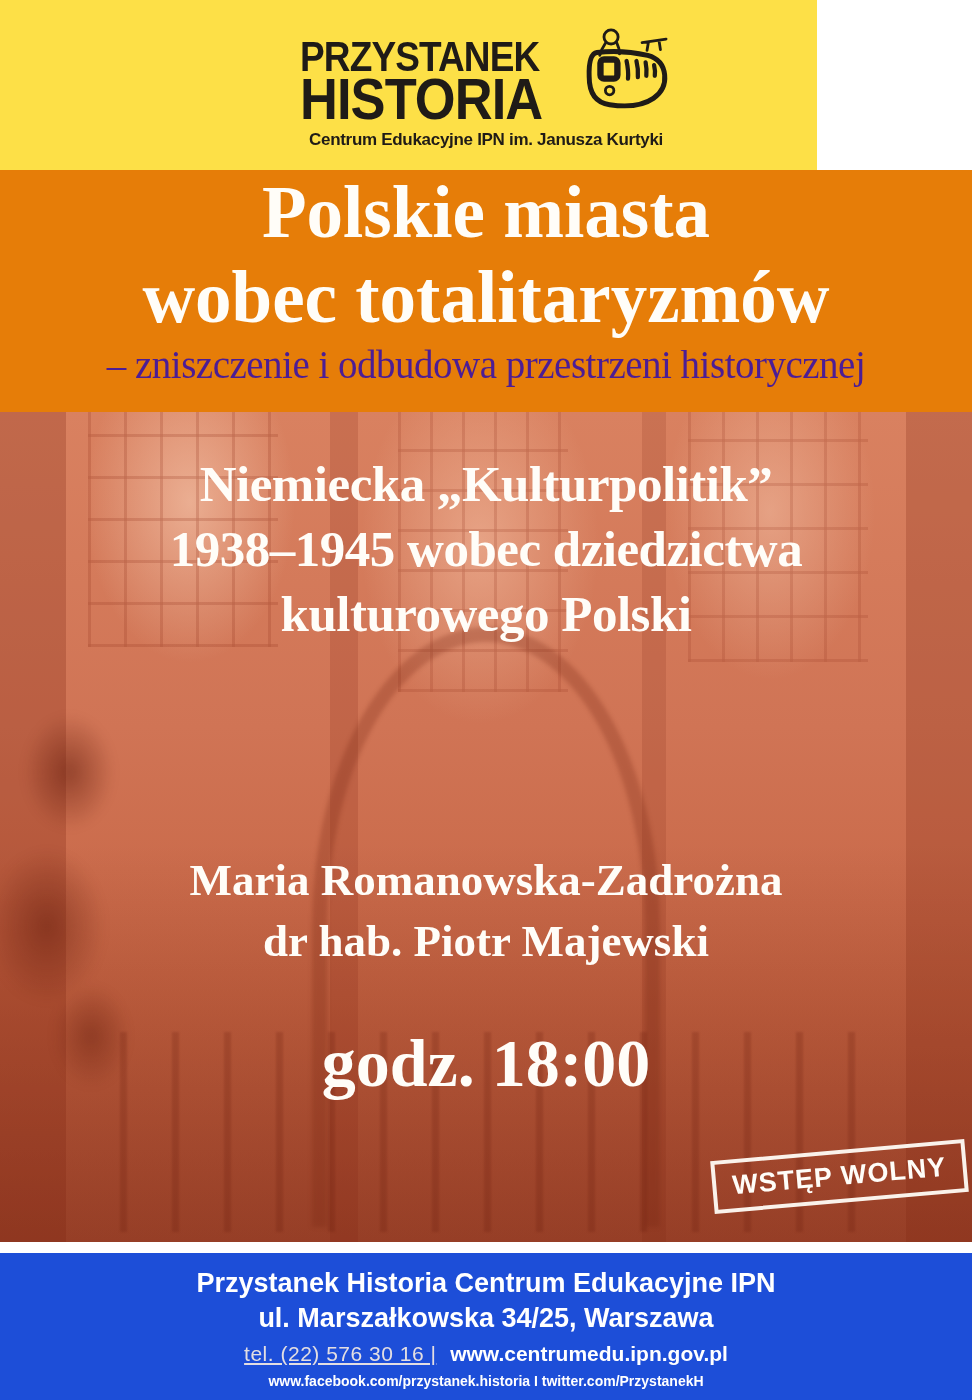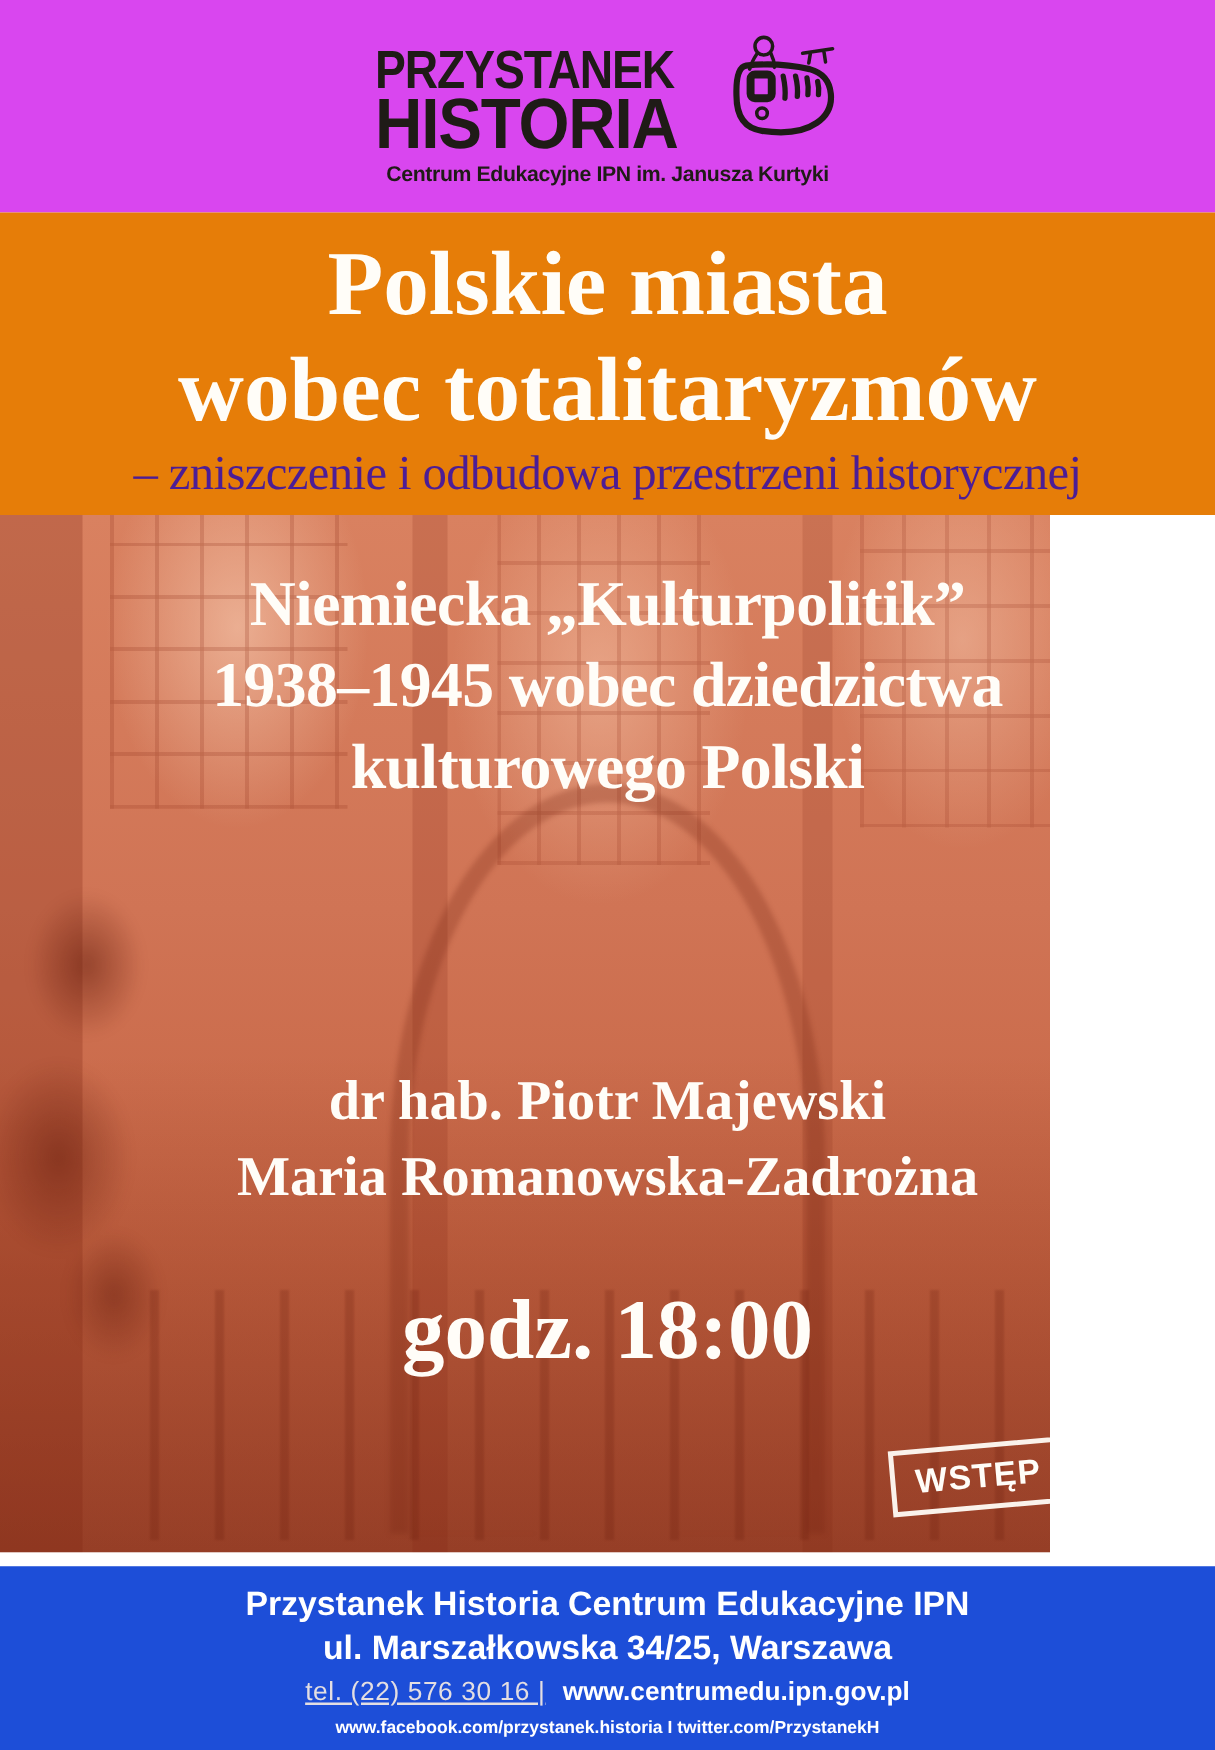--- a/index.html
+++ b/index.html
@@ -9,22 +9,22 @@
     font-family: "Liberation Sans", sans-serif;
     background: #ffffff;
   }
   .poster {
     position: relative; width: 972px; height: 1400px;
     overflow: hidden; background: #ffffff;
   }
 
   
   .logo-area {
-    position: absolute; top: 0; left: 0; width: 972px; height: 170px;
-    background: #d946ef;
+    position: absolute; top: 0; left: 0; width: 817px; height: 170px;
+    background: #fde047;
     padding-left: 14px;
   }
   .logo {
     position: absolute; left: 300px; top: 14px; width: 372px;
     text-align: center;
   }
   .logo-row { display: flex; align-items: flex-start; justify-content: center; }
   .logo-text { text-align: left; padding-top: 24px; color: #1f1b17; }
   .logo-line1 {
     font-size: 43px; font-weight: 700; letter-spacing: -1px;
@@ -42,29 +42,29 @@
   }
   .tram { margin-left: 2px; margin-top: 0; }
 
   
   .title-band {
     position: absolute; top: 170px; left: 0; width: 972px; height: 242px;
     background: #e67d08; text-align: center; color: #fffdf8;
     font-family: "Liberation Serif", serif;
   }
   .title-line { font-size: 73px; font-weight: 700; line-height: 85px; }
-  .title-line:first-child { margin-top: 14px; }
+  .title-line:first-child { }
   .title-subtitle {
     font-size: 39px; font-weight: 400; line-height: 46px; margin-top: 2px;
     color: #4c1d95; letter-spacing: -0.5px;
   }
 
   
   .photo-section {
-    position: absolute; top: 412px; left: 0; width: 840px; height: 830px;
+    position: absolute; top: 412px; left: 0; width: 972px; height: 830px;
     overflow: hidden;
     background:
       radial-gradient(ellipse 150px 230px at 190px 90px,  rgba(255,222,198,0.50), transparent 70%),
       radial-gradient(ellipse 170px 260px at 480px 130px, rgba(255,216,190,0.42), transparent 70%),
       radial-gradient(ellipse 150px 240px at 770px 100px, rgba(255,220,196,0.38), transparent 70%),
       linear-gradient(180deg, rgba(0,0,0,0) 52%, rgba(95,22,6,0.16) 72%, rgba(78,14,4,0.30) 100%),
       linear-gradient(180deg, #d98160 0%, #d07455 38%, #c66443 72%, #b55335 100%);
   }
   .ph { position: absolute; pointer-events: none; }
   .ph-grid-left {
@@ -190,22 +190,22 @@
     <div class="ph ph-chandelier"></div>
     <div class="ph ph-clutter"></div>
 
     <div class="overlay-text lecture-heading">
       <div>Niemiecka „Kulturpolitik”</div>
       <div>1938–1945 wobec dziedzictwa</div>
       <div>kulturowego Polski</div>
     </div>
 
     <div class="overlay-text speakers">
+      <div>Maria Romanowska-Zadrożna</div>
       <div>dr hab. Piotr Majewski</div>
-      <div>Maria Romanowska-Zadrożna</div>
     </div>
 
     <div class="overlay-text event-when">
       <div>godz. 18:00</div>
     </div>
 
     <div class="admission-badge">WSTĘP WOLNY</div>
   </div>
 
   <div class="white-strip"></div>

